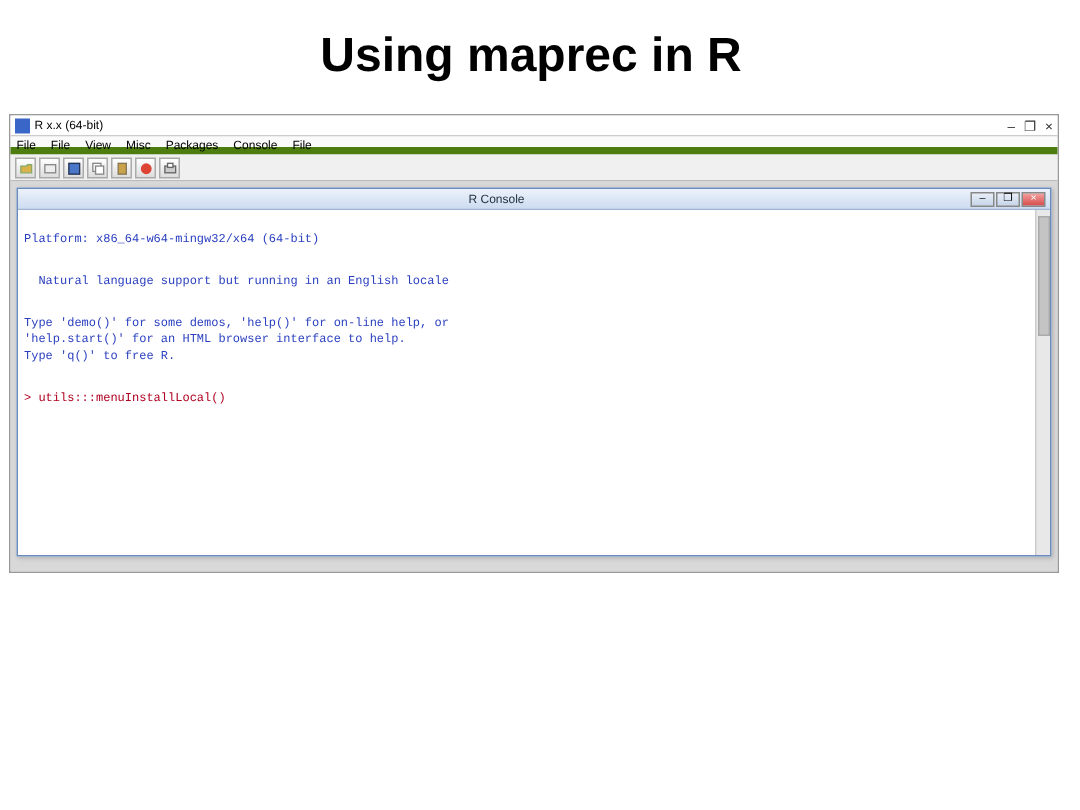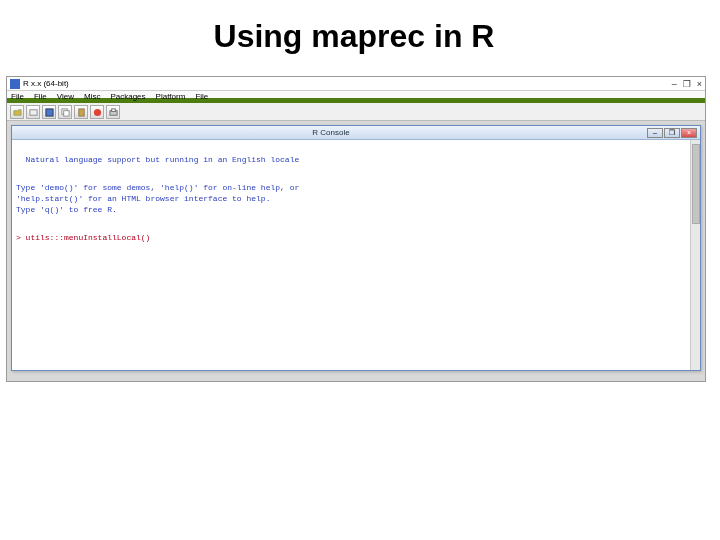--- a/index.html
+++ b/index.html
@@ -138,21 +138,21 @@
       <span>❐</span>
       <span>×</span>
     </div>
   </div>
   <div class="menubar">
     <span>File</span>
     <span>File</span>
     <span>View</span>
     <span>Misc</span>
     <span>Packages</span>
-    <span>Platform</span>
+    <span>Console</span>
     <span>File</span>
   </div>
   <div class="toolbar">
     <div class="tb-btn">
         <svg viewBox="0 0 10 10">
           <path d="M1 3h4l1-1h3v6H1z" fill="#d9b24a" stroke="#8a6"></path>
         </svg>
       </div>
     <div class="tb-btn">
         <svg viewBox="0 0 10 10">
@@ -192,20 +192,21 @@
     <div class="console-win">
       <div class="console-titlebar">
         <div class="console-title">R Console</div>
         <div class="console-winbtns">
           <div class="cwb min">–</div>
           <div class="cwb max">❐</div>
           <div class="cwb close">×</div>
         </div>
       </div>
       <div class="console-body">
+<div class="blk"><span class="blue">Platform: x86_64-w64-mingw32/x64 (64-bit)</span></div>
 <div class="blk"><span class="blue">  Natural language support but running in an English locale</span></div>
 <div class="blk"><span class="blue">Type 'demo()' for some demos, 'help()' for on-line help, or</span>
 <span class="blue">'help.start()' for an HTML browser interface to help.</span>
 <span class="blue">Type 'q()' to free R.</span></div>
 <span class="red">&gt; utils:::menuInstallLocal()</span>
 
 
 
 
 

